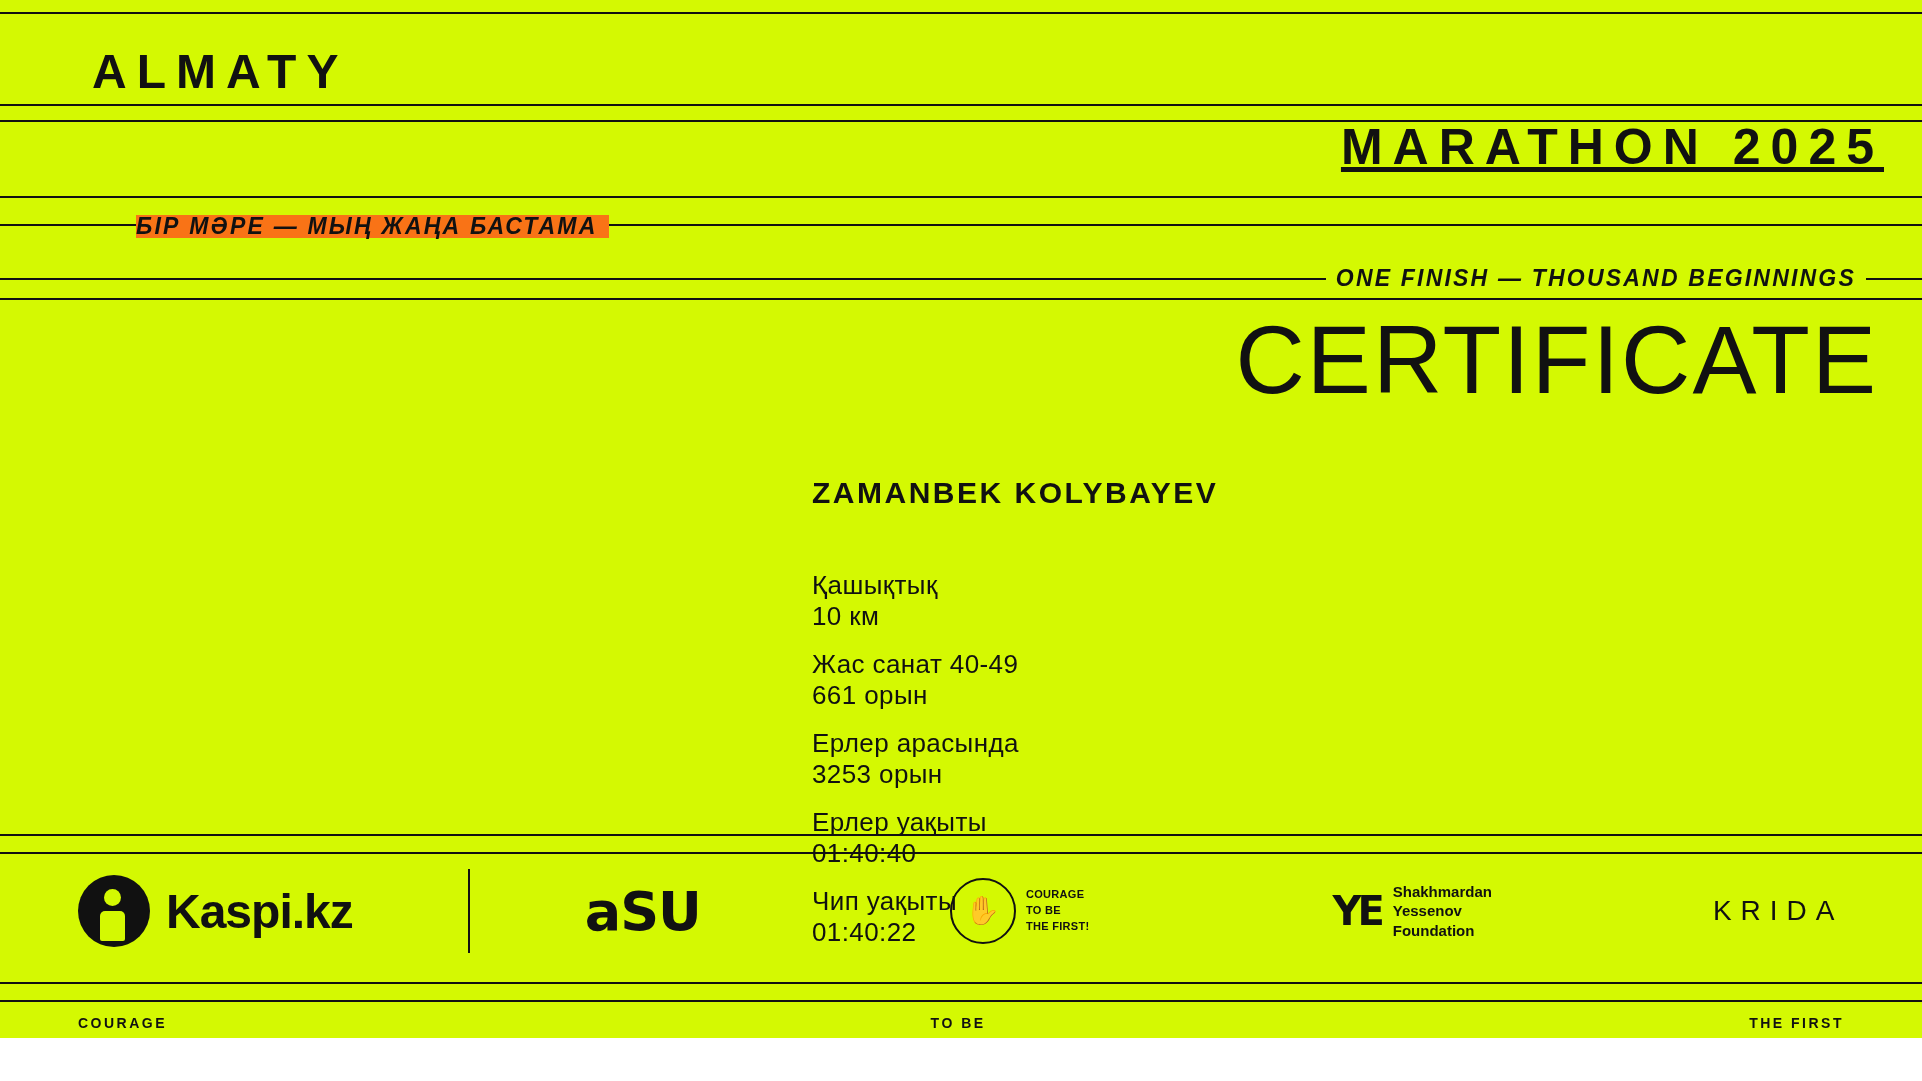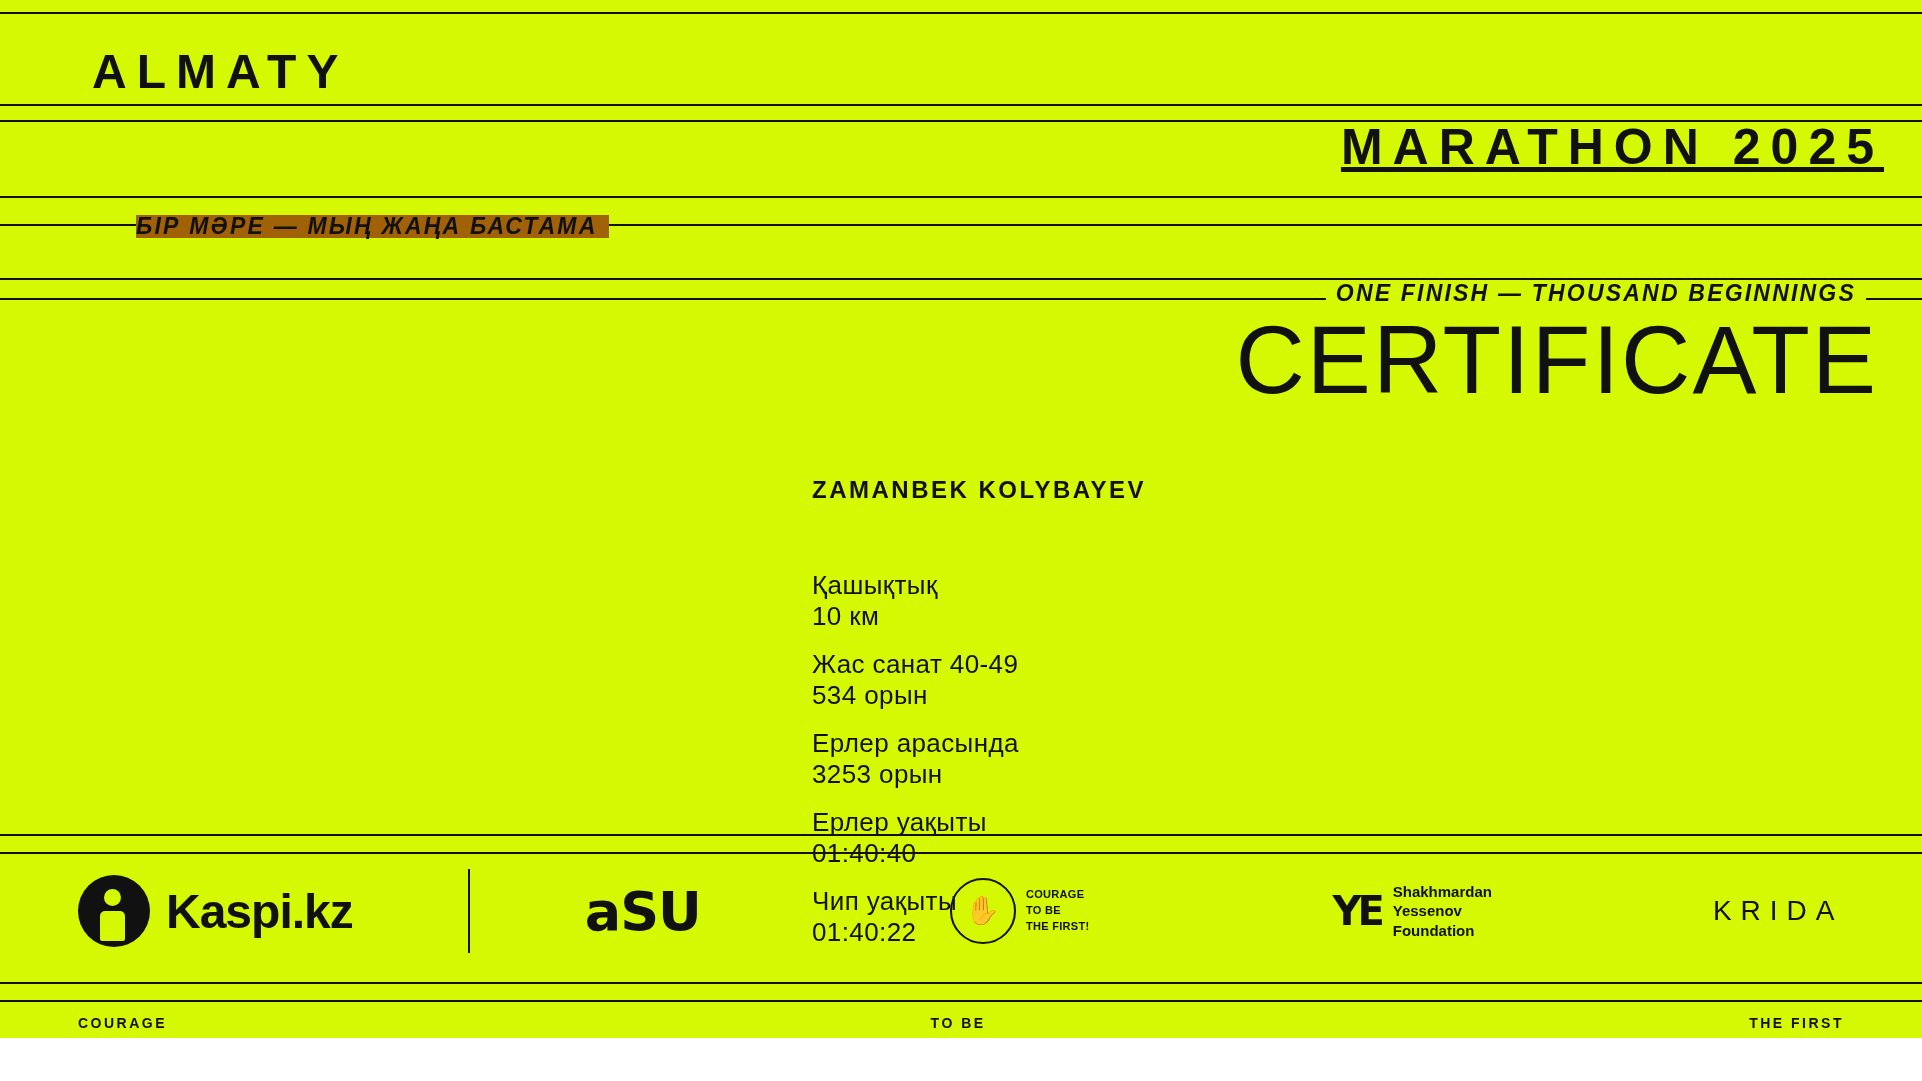--- a/index.html
+++ b/index.html
@@ -55,27 +55,27 @@
   }
   .slogan-kz {
     position: absolute;
     left: 136px;
     top: 215px;
     font-size: 23px;
     font-style: italic;
     font-weight: 700;
     letter-spacing: 2.2px;
     line-height: 1;
-    background: #a16207;
+    background: #f97316;
     padding: 0 12px 0 0;
   }
   .slogan-en {
     position: absolute;
     right: 56px;
-    top: 282px;
+    top: 267px;
     font-size: 23px;
     font-style: italic;
     font-weight: 700;
     letter-spacing: 2.2px;
     line-height: 1;
     background: #d4f902;
     padding: 0 10px;
   }
 
   .title {
@@ -86,21 +86,21 @@
     font-weight: 400;
     letter-spacing: 2px;
     line-height: 1;
     text-align: right;
   }
 
   .athlete {
     position: absolute;
     left: 812px;
     top: 478px;
-    font-size: 24px;
+    font-size: 30px;
     font-weight: 700;
     letter-spacing: 2.5px;
     line-height: 1;
   }
 
   .results {
     position: absolute;
     left: 812px;
     top: 570px;
     width: 820px;
@@ -270,21 +270,21 @@
   <div class="title">CERTIFICATE</div>
   <div class="athlete">ZAMANBEK KOLYBAYEV</div>
 
   <div class="results">
     <div class="res-row">
       <div class="res-label">Қашықтық</div>
       <div class="res-value">10 км</div>
     </div>
     <div class="res-row">
       <div class="res-label">Жас санат 40-49</div>
-      <div class="res-value">534 орын</div>
+      <div class="res-value">661 орын</div>
     </div>
     <div class="res-row">
       <div class="res-label">Ерлер арасында</div>
       <div class="res-value">3253 орын</div>
     </div>
     <div class="res-row">
       <div class="res-label">Ерлер уақыты</div>
       <div class="res-value">01:40:40</div>
     </div>
     <div class="res-row">

